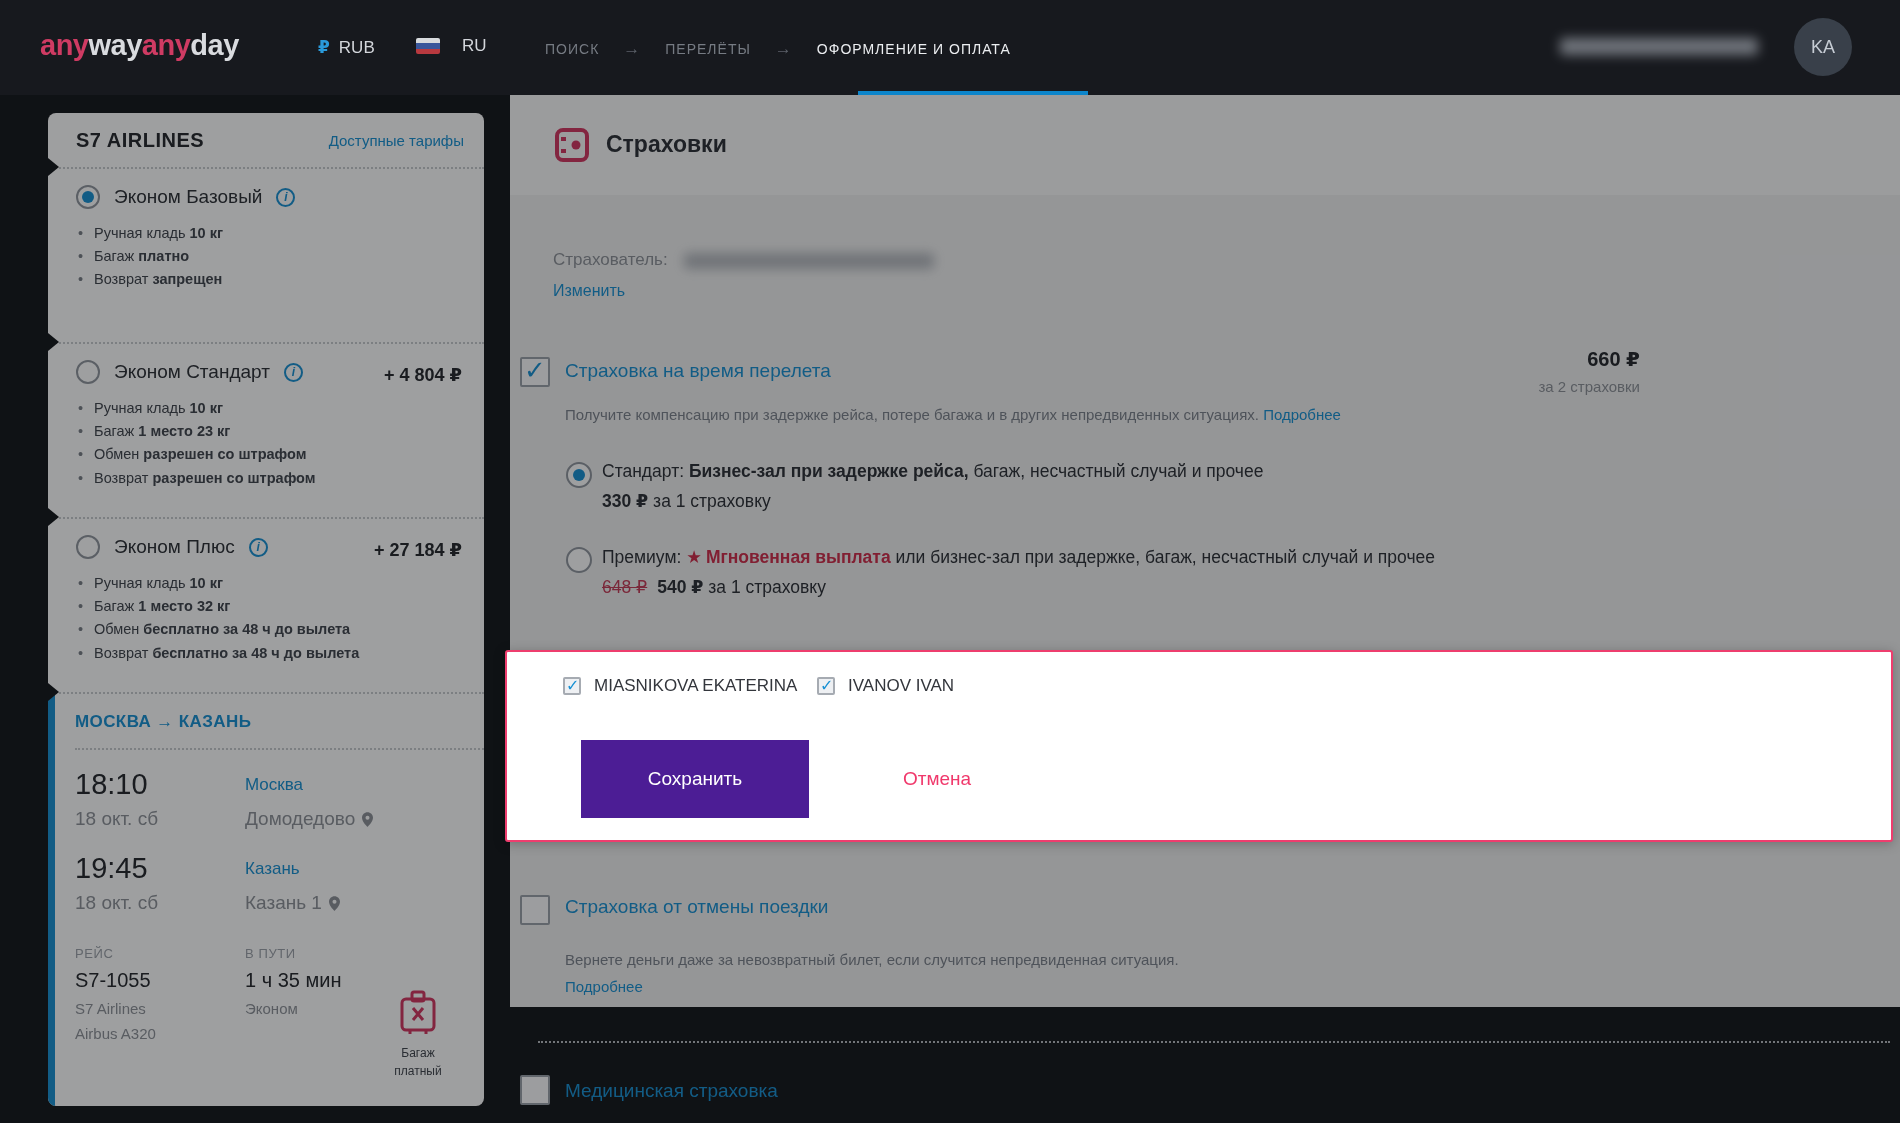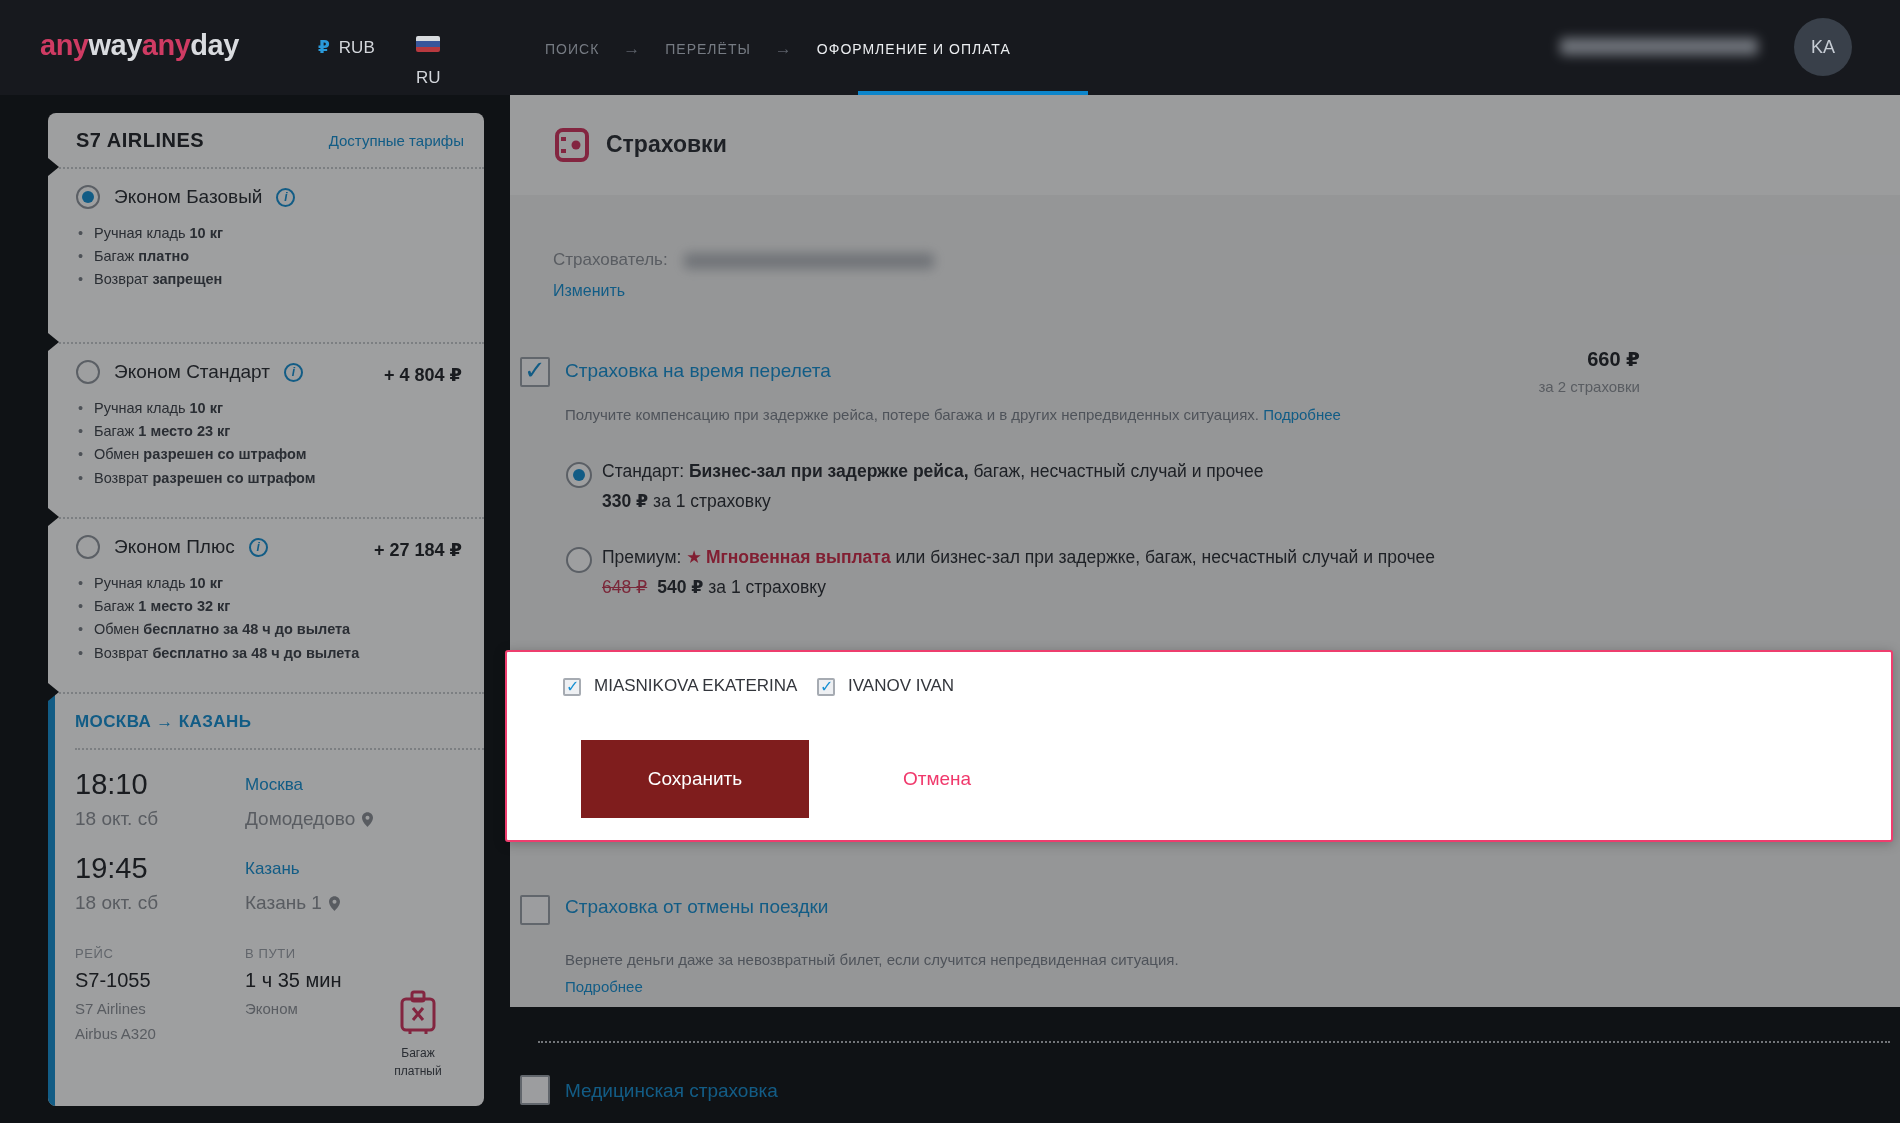--- a/index.html
+++ b/index.html
@@ -10,21 +10,21 @@
     font-family:"Liberation Sans","DejaVu Sans",sans-serif;
     -webkit-font-smoothing:antialiased;
   }
   
   .topbar { position:absolute; left:0; top:0; width:1900px; height:95px; background:#17191e; z-index:30; }
   .logo { position:absolute; left:40px; top:29px; font-size:29px; font-weight:700; letter-spacing:-0.5px; cursor:pointer; }
   .logo .accent { color:#cf3b63; }
   .logo .plain  { color:#d9dbdf; }
   .currency { position:absolute; left:318px; top:37px; font-size:17px; color:#d3d6db; cursor:pointer; }
   .currency .rub-sign { color:#2a9ada; font-weight:700; margin-right:9px; }
-  .lang { position:absolute; left:416px; top:36px; display:flex; align-items:center; gap:16px; cursor:pointer;flex-direction:column; }
+  .lang { position:absolute; left:416px; top:36px; display:flex; align-items:center; gap:22px; cursor:pointer; }
   .flag { width:24px; height:16px; border-radius:2px; overflow:hidden; display:flex; flex-direction:column; }
   .flag i { flex:1; display:block; }
   .flag .w { background:#d8dbde; } .flag .b { background:#39569b; } .flag .r { background:#b8393f; }
   .lang-code { font-size:17px; color:#d3d6db; }
   .crumbs { position:absolute; left:545px; top:39px; display:flex; align-items:center; gap:24px; font-size:14px; letter-spacing:1px; }
   .crumb { color:#767b83; cursor:pointer; }
   .crumb.active { color:#eceef1; }
   .crumb-arrow { color:#5b6068; font-size:17px; }
   .crumb-underline { position:absolute; left:858px; bottom:0; width:230px; height:4px; background:#0c85cb; }
   .email-blob { position:absolute; left:1560px; top:38px; width:198px; height:17px; background:#8e939b; border-radius:4px; filter:blur(6px); opacity:.75; }
@@ -91,25 +91,25 @@
   .hl-crimson { color:#cf2b49; font-weight:700; }
   .star { color:#cf2b49; font-weight:400; margin-right:4px; }
   .old-price { color:#c43a55; text-decoration:line-through; margin-right:10px; }
   .main-sep { position:absolute; left:28px; top:946px; width:1352px; border-top:2px dotted #b6b9be; }
 
   
   .dim { position:absolute; left:0; top:95px; width:1900px; height:1028px; background:rgba(12,14,18,0.40); z-index:40; pointer-events:none; }
 
   
   .panel { position:absolute; left:505px; top:650px; width:1388px; height:192px; background:#ffffff; border:2px solid #ee3d6e; border-radius:3px; z-index:60; box-shadow:0 2px 12px rgba(0,0,0,.25); }
-  .pax { position:absolute; top:24px; display:flex; align-items:flex-end; gap:13px; cursor:pointer; }
+  .pax { position:absolute; top:24px; display:flex; align-items:center; gap:13px; cursor:pointer; }
   .pax .box { position:relative; width:18px; height:18px; border:2px solid #a6abb2; border-radius:2px; background:#eef0f3; flex:none; }
   .pax .box::after { content:"✓"; position:absolute; left:1px; top:-3px; font-size:16px; font-weight:700; color:#1790d3; }
   .pax .nm { font-size:17px; color:#33363c; }
-  .save-btn { position:absolute; left:74px; top:88px; width:228px; height:78px; background:#7f1d1d; border:none; color:#ffffff; font-size:19px; font-family:inherit; cursor:pointer; }
+  .save-btn { position:absolute; left:74px; top:88px; width:228px; height:78px; background:#4c1d95; border:none; color:#ffffff; font-size:19px; font-family:inherit; cursor:pointer; }
   .cancel-link { position:absolute; left:396px; top:88px; height:78px; display:flex; align-items:center; font-size:19px; color:#f0386b; cursor:pointer; }
 </style>
 </head>
 <body>
 
 <header class="topbar">
   <div class="logo">
     <span class="accent">any</span><span class="plain">way</span><span class="accent">any</span><span class="plain">day</span>
   </div>
   <div class="currency">

